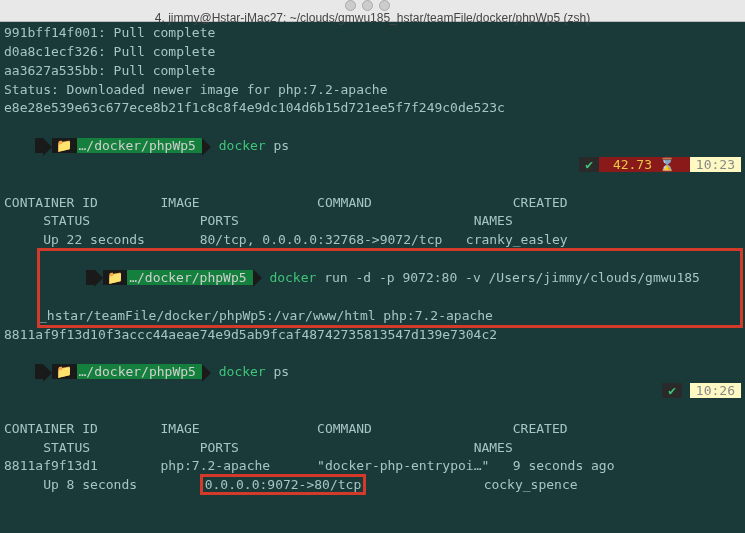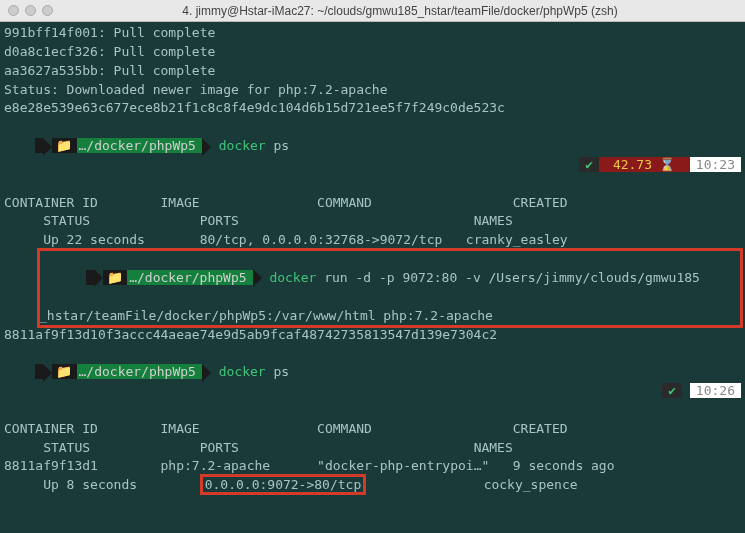--- a/index.html
+++ b/index.html
@@ -1,33 +1,33 @@
 <!DOCTYPE html>
 <html><head>
 <meta charset="utf-8">
 <style>
 * { margin: 0; padding: 0; box-sizing: border-box; }
 body { background: #1a3a3a; font-family: "Menlo", "Monaco", monospace; font-size: 13px; color: #a8c4c4; width: 745px; height: 533px; overflow: hidden; }
-.titlebar { background: #e8e8e8; height: 22px; display: flex; align-items: center; padding: 0 8px; border-bottom: 1px solid #bbb; }
+.titlebar { background: #e8e8e8; height: 22px; display: flex; align-items: center; padding: 0 8px; border-bottom: 1px solid #bbb; flex-direction: column; }
 .traffic { display: flex; gap: 6px; margin-right: 10px; }
 .dot { width: 11px; height: 11px; border-radius: 50%; background: #ccc; border: 1px solid #aaa; }
 .title { flex: 1; text-align: center; color: #444; font-size: 12px; font-family: -apple-system, sans-serif; }
 .term { padding: 2px 4px; line-height: 1.45; }
 .line { white-space: pre; }
 .apple { color: #fff; margin-right: 4px; }
 .folder-seg { background: #1a1a1a; color: #3fa8d8; padding: 0 4px; }
 .path-seg { background: #15803d; color: #d0d0d0; padding: 0 6px 0 2px; position: relative; }
 .arrow-end { display: inline-block; width: 0; height: 0; border-top: 9px solid transparent; border-bottom: 9px solid transparent; border-left: 9px solid #1a1a1a; vertical-align: middle; }
 .cmd { color: #3fc478; }
 .args { color: #a8c4c4; }
 .status-right { float: right; }
 .check { background: #2a2a2a; color: #3fc478; padding: 0 6px; }
 .warn-load { background: #8a1a1a; color: #e8c84a; padding: 0 6px; }
 .hourglass { color: #e8c84a; }
-.time { background: #ffffff; color: #888; padding: 0 6px; }
+.time { background: #fef9c3; color: #888; padding: 0 6px; }
 .dark { background: #1a1a1a; padding: 0 2px; }
 .redbox { outline: 3px solid #d43a2a; outline-offset: -1px; margin-left: 35px; }
 .redbox-inline { border: 3px solid #d43a2a; padding: 0 2px; display: inline; }
 </style>
 </head>
 <body>
 
 <div class="titlebar">
   <div class="traffic">
     <div class="dot"></div>

